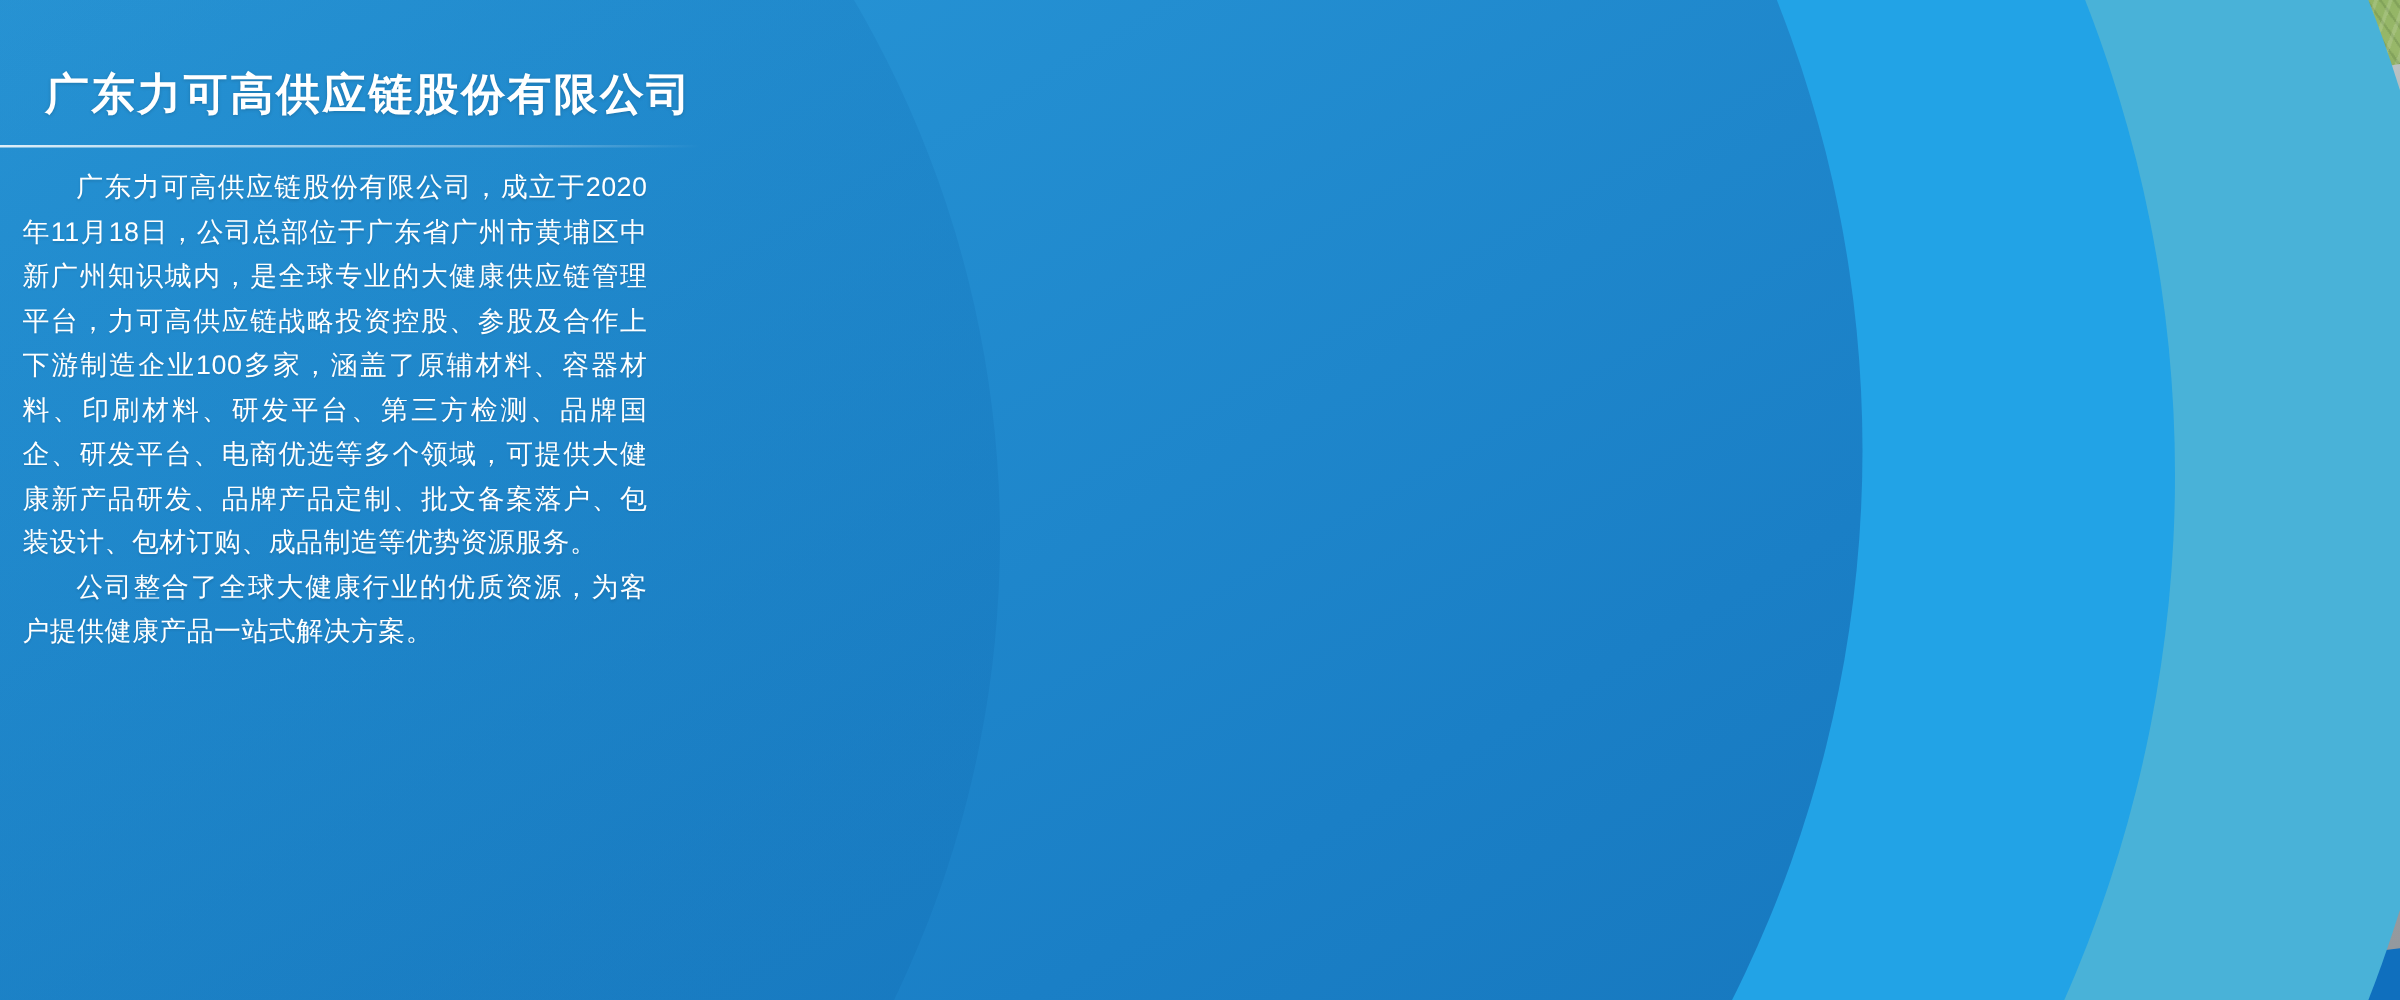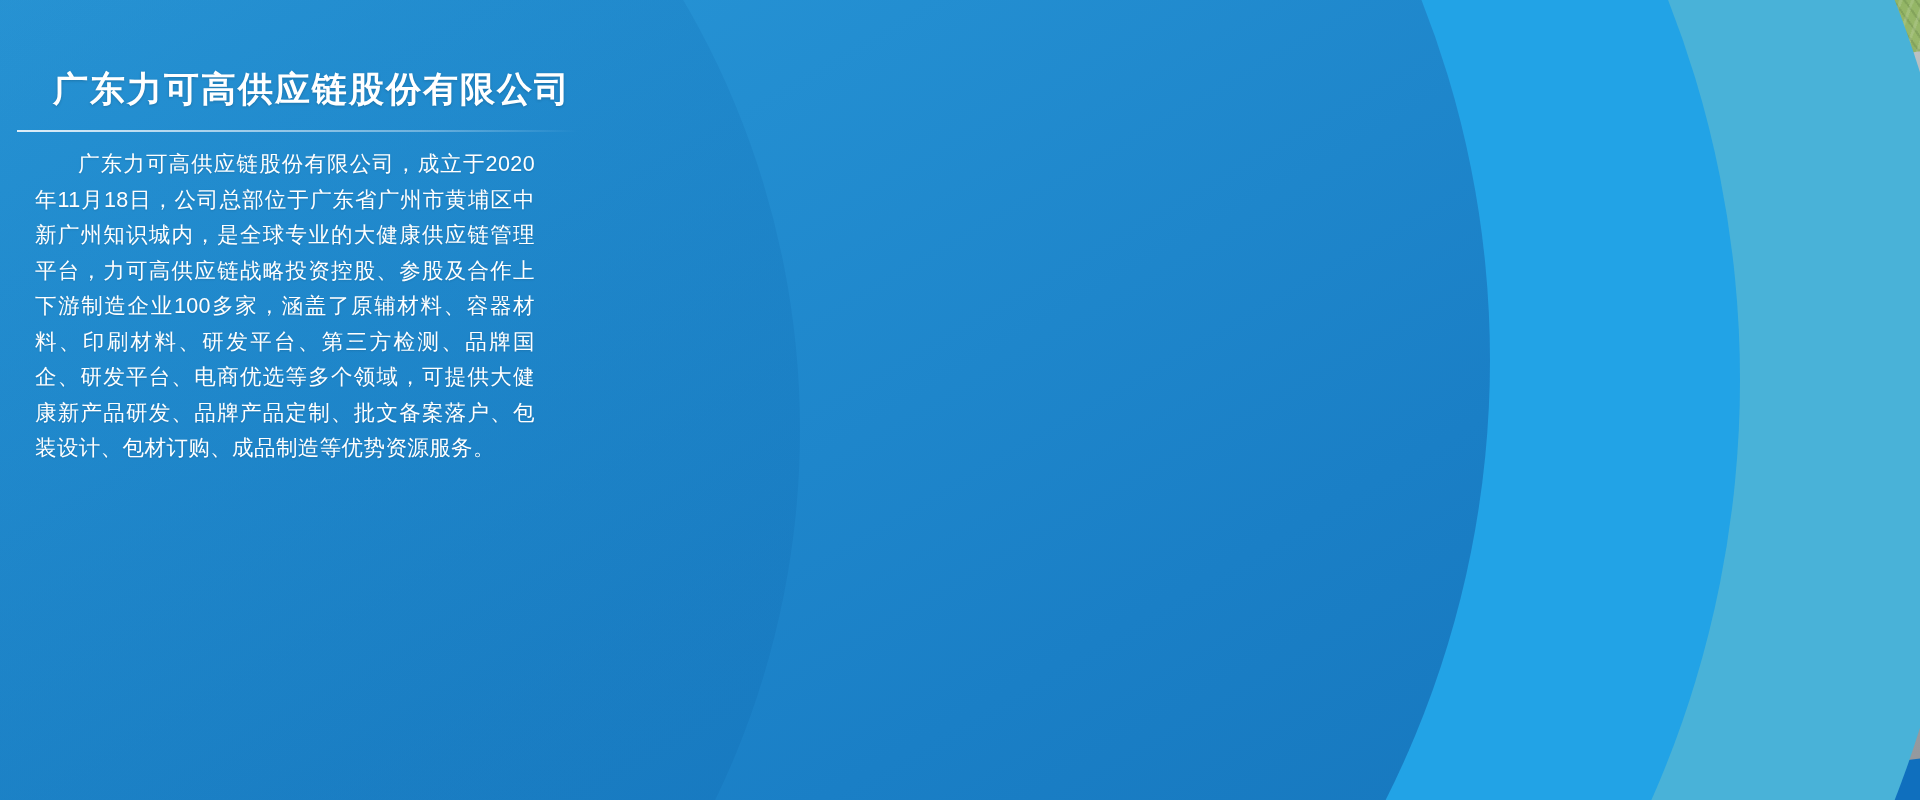--- a/index.html
+++ b/index.html
@@ -272,21 +272,21 @@
   
   .arc-b{left:-340px;top:-660px;width:2080px;height:2080px;background:#22a3e6;}
   
   .arc-c{left:-470px;top:-620px;width:1960px;height:1960px;
     background:linear-gradient(150deg,#3aa9e0 0%,#2795d6 35%,#1a7fc6 70%,#1370b6 100%);}
   
   .arc-d{left:-900px;top:-420px;width:1700px;height:1700px;
     background:linear-gradient(150deg,rgba(58,169,224,0) 0%,rgba(19,112,182,.45) 100%);}
 
   
-  .content{position:absolute;left:17px;top:0;width:560px;height:580px;margin-top:14px;}
+  .content{position:absolute;left:0;top:0;width:560px;height:580px;}
   .title{
     position:absolute;left:36px;top:52px;
     font-size:35px;font-weight:bold;color:#ffffff;letter-spacing:2px;
     text-shadow:0 1px 3px rgba(0,0,0,.18);white-space:nowrap;
   }
   .rule{
     position:absolute;left:0;top:116px;width:560px;height:2px;
     background:linear-gradient(90deg,rgba(255,255,255,.85),rgba(255,255,255,.35) 72%,rgba(255,255,255,0));
   }
   .body{
@@ -407,16 +407,17 @@
   <div class="arc arc-a"></div>
   <div class="arc arc-b"></div>
   <div class="arc arc-c"></div>
   <div class="arc arc-d"></div>
 
   <div class="content">
     <div class="title">广东力可高供应链股份有限公司</div>
     <div class="rule"></div>
     <div class="body">
       <p>广东力可高供应链股份有限公司，成立于2020年11月18日，公司总部位于广东省广州市黄埔区中新广州知识城内，是全球专业的大健康供应链管理平台，力可高供应链战略投资控股、参股及合作上下游制造企业100多家，涵盖了原辅材料、容器材料、印刷材料、研发平台、第三方检测、品牌国企、研发平台、电商优选等多个领域，可提供大健康新产品研发、品牌产品定制、批文备案落户、包装设计、包材订购、成品制造等优势资源服务。</p>
+      <p>公司整合了全球大健康行业的优质资源，为客户提供健康产品一站式解决方案。</p>
     </div>
   </div>
 
 </div>
 
 </body></html>

